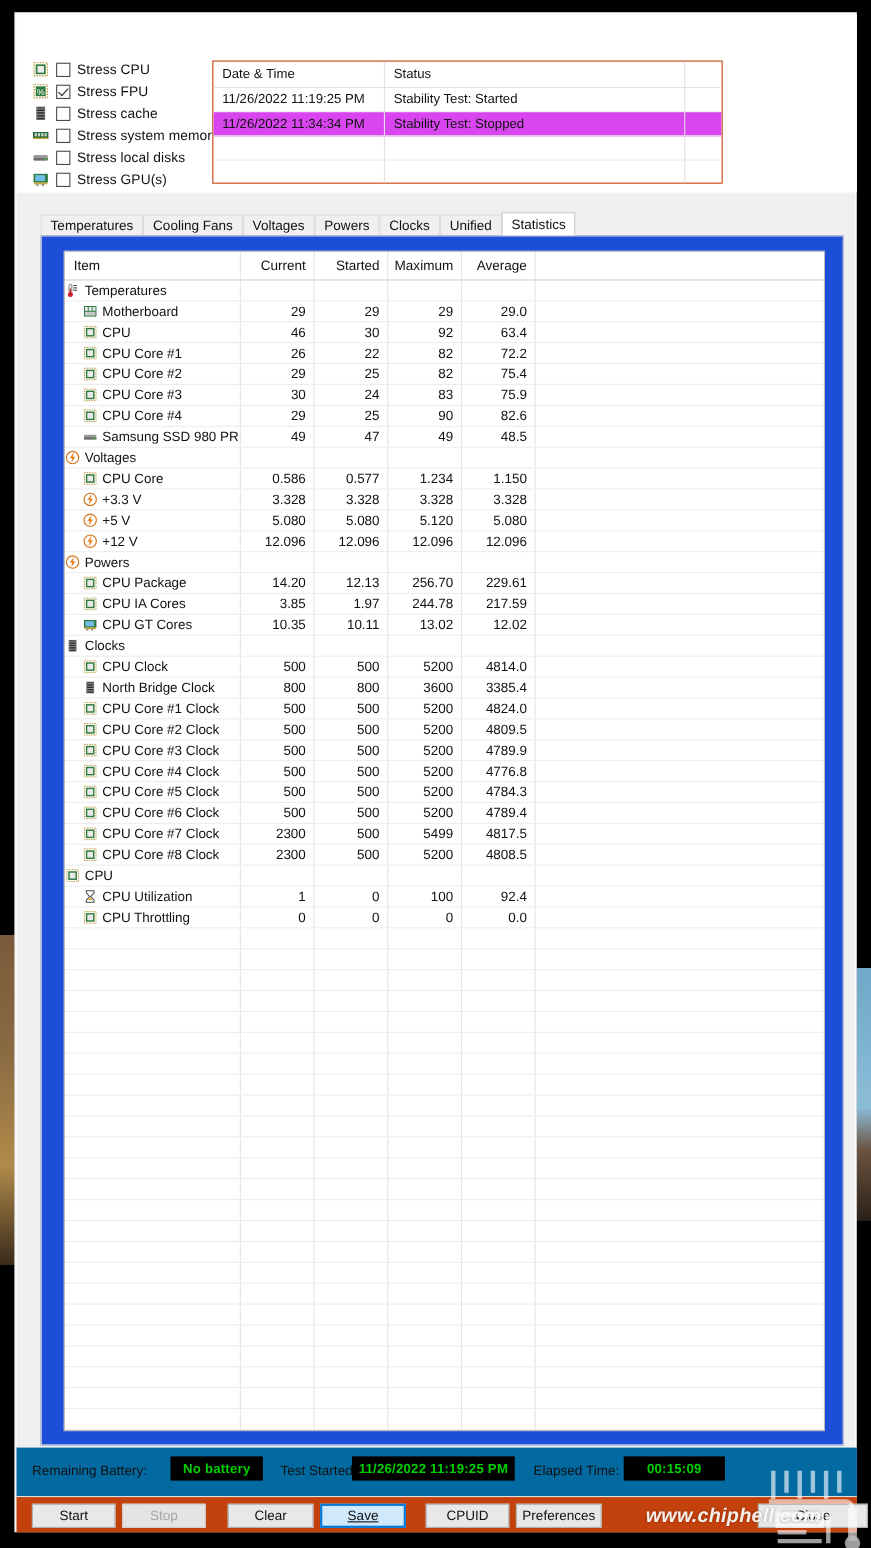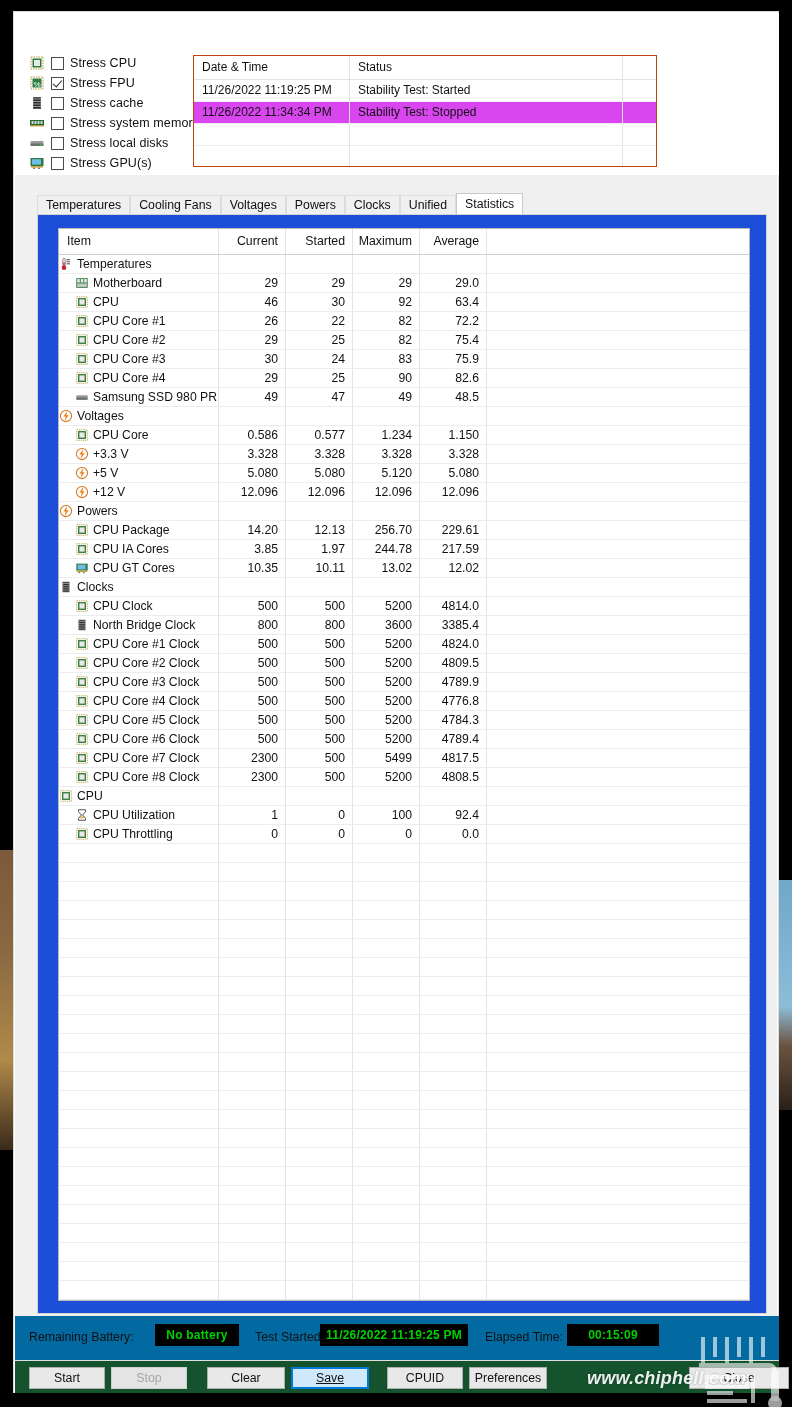--- a/index.html
+++ b/index.html
@@ -180,21 +180,21 @@
     background: #000; color: #00d000;
     font-size: 12px; font-weight: bold;
     display: flex; align-items: center; justify-content: center;
     letter-spacing: .2px;
   }
 
   
   .btn-bar {
     position: absolute; left: 0; top: 1347px;
     width: 764px; height: 33px;
-    background: #14532d;
+    background: #c2410c;
     border-top: 1px solid #dfdfdf;
   }
   .btn {
     position: absolute; top: 6px; height: 22px;
     background: #e8e8e8;
     border: 1px solid #adadad;
     font-size: 12.3px; color: #111;
     display: flex; align-items: center; justify-content: center;
     white-space: nowrap;
   }

